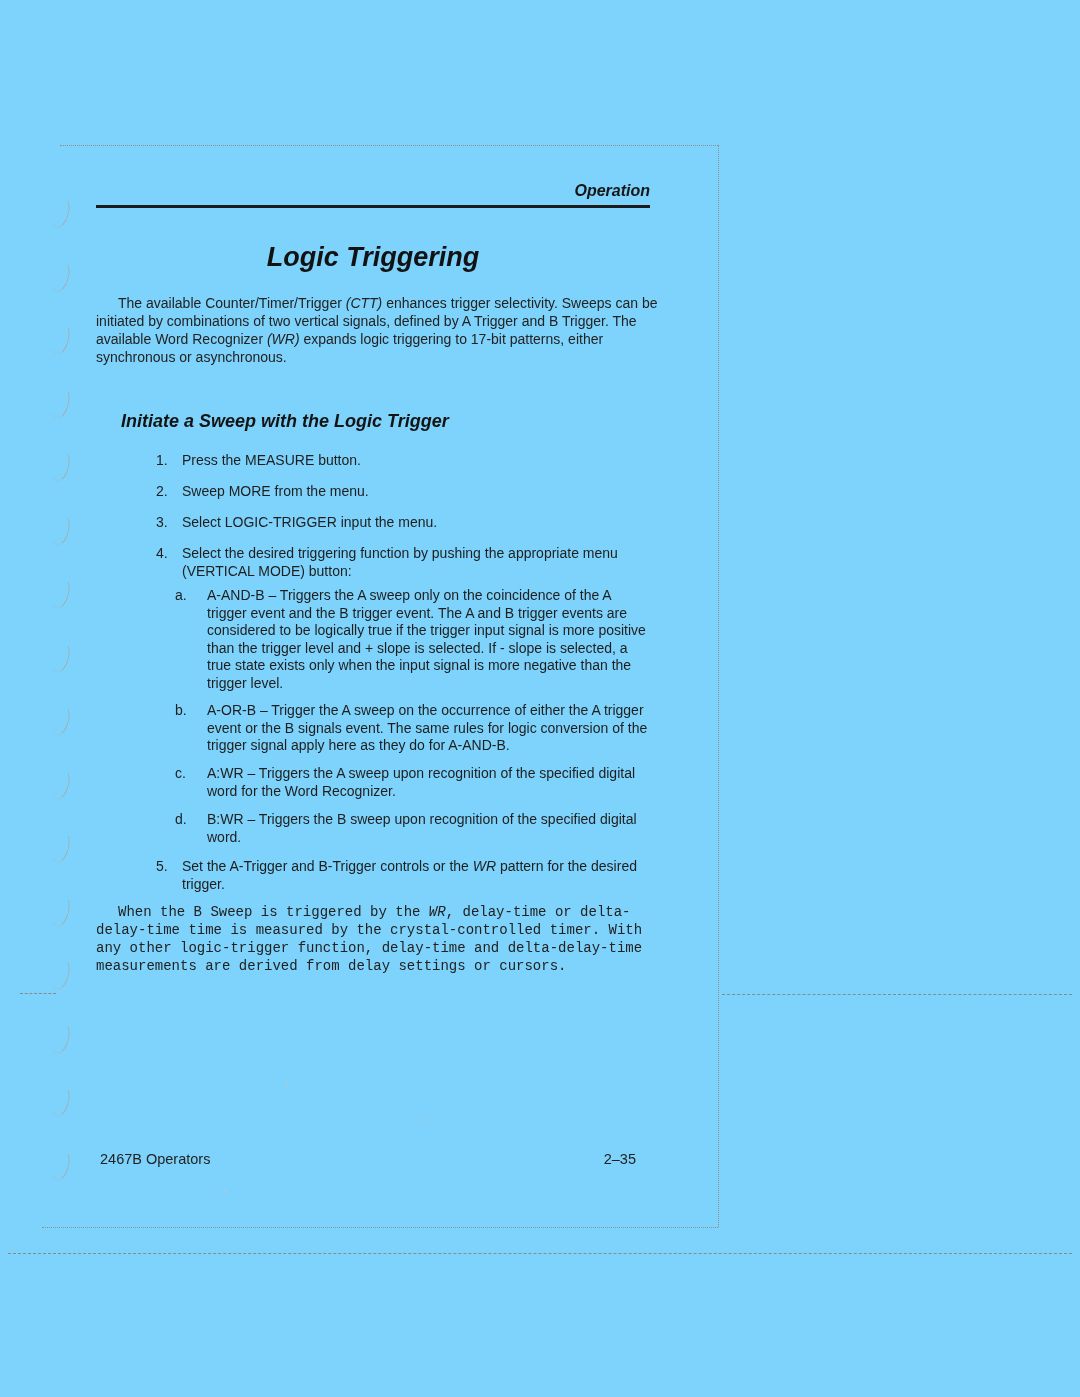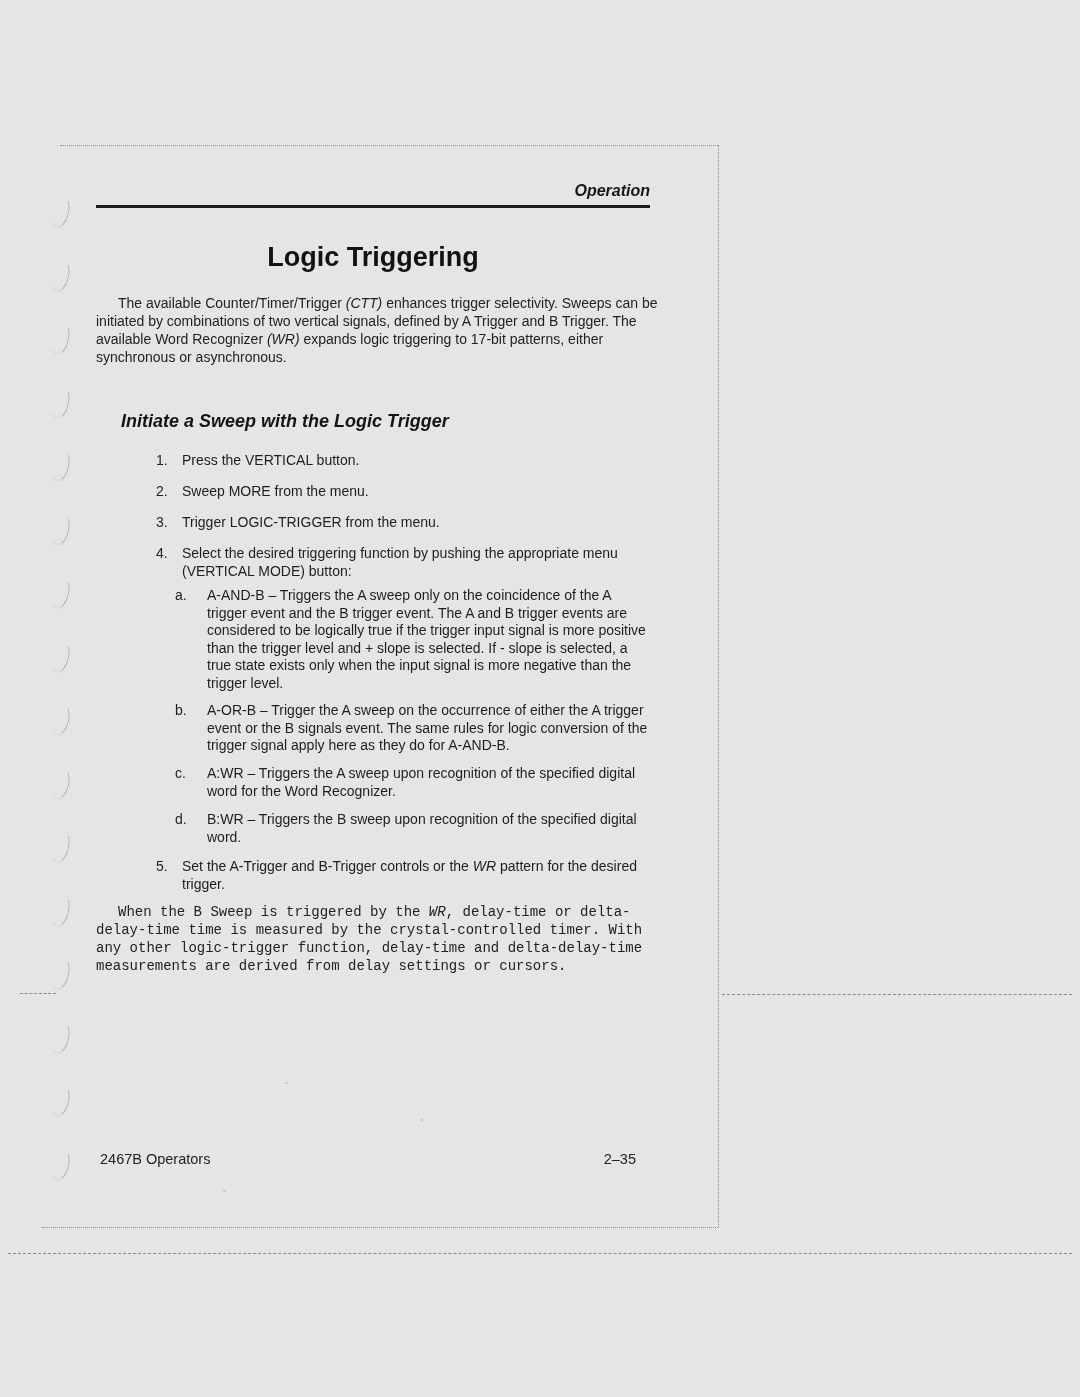--- a/index.html
+++ b/index.html
@@ -1,21 +1,21 @@
 <!DOCTYPE html>
 <html><head>
 <meta charset="utf-8">
 <style>
   html,body{margin:0;padding:0;}
   body{
     width:1080px;height:1397px;position:relative;background:#ffffff;
     font-family:"Liberation Sans", sans-serif;color:#1e1e1e;
     -webkit-font-smoothing:antialiased;
   }
-  .page{position:absolute;inset:0;background:#e5e5e5;overflow:hidden;}
+  .page{position:absolute;inset:0;background:#7dd3fc;overflow:hidden;}
 
   
   .ln{position:absolute;}
   .dot-h{border-top:1px dotted #8f8f8f;height:0;}
   .dot-v{border-left:1px dotted #8f8f8f;width:0;}
   .dash-h{border-top:1px dashed #8a8a8a;height:0;}
 
   
   .bmark{
     position:absolute;left:52px;width:15px;height:30px;
@@ -30,21 +30,21 @@
 
   
   .content{position:absolute;inset:0;font-size:14px;line-height:18px;}
   .sec-label{
     position:absolute;top:182px;left:96px;width:554px;text-align:right;
     font-size:16px;font-weight:bold;font-style:italic;color:#161616;
   }
   .rule{position:absolute;top:205px;left:96px;width:554px;height:3px;background:#1b1b1b;}
   .doc-title{
     position:absolute;top:241px;left:96px;width:554px;text-align:center;
-    font-size:27px;line-height:32px;font-weight:bold;color:#121212;
+    font-size:27px;line-height:32px;font-weight:bold;font-style:italic;color:#121212;
   }
   .para{position:absolute;left:96px;width:562px;text-indent:22px;color:#222;}
   .intro{top:294px;}
   .closing{top:903px;font-family:Liberation Mono, monospace;}
   .subhead{
     position:absolute;top:408px;left:117px;
     font-size:18px;font-weight:bold;font-style:italic;color:#141414;
   }
   .step{position:absolute;left:156px;display:flex;line-height:17.5px;}
   .step .num{flex:none;width:26px;}
@@ -95,31 +95,31 @@
     <div class="rule"></div>
 
     <h1 class="doc-title" style="margin:0;">Logic Triggering</h1>
 
     <p class="para intro" style="margin:0;"><span>The available Counter/Timer/Trigger </span><span class="it">(CTT)</span><span> enhances trigger selectivity. Sweeps can be initiated by combinations of two vertical signals, defined by A Trigger and B Trigger. The available Word Recognizer </span><span class="it">(WR)</span><span> expands logic triggering to 17-bit patterns, either synchronous or asynchronous.</span></p>
 
     <h2 class="subhead" style="margin:4px;">Initiate a Sweep with the Logic Trigger</h2>
 
     <div class="step" style="top:452px;">
       <span class="num">1.</span>
-      <span class="txt">Press the VERTICAL button.</span>
+      <span class="txt">Press the MEASURE button.</span>
     </div>
 
     <div class="step" style="top:483px;">
       <span class="num">2.</span>
       <span class="txt">Sweep MORE from the menu.</span>
     </div>
 
     <div class="step" style="top:514px;">
       <span class="num">3.</span>
-      <span class="txt">Trigger LOGIC-TRIGGER from the menu.</span>
+      <span class="txt">Select LOGIC-TRIGGER input the menu.</span>
     </div>
 
     <div class="step" style="top:545px;">
       <span class="num">4.</span>
       <span class="txt">Select the desired triggering function by pushing the appropriate menu (VERTICAL MODE) button:</span>
     </div>
 
     <div class="sub" style="top:587px;">
       <span class="num">a.</span>
       <span class="txt">A-AND-B – Triggers the A sweep only on the coincidence of the A trigger event and the B trigger event. The A and B trigger events are considered to be logically true if the trigger input signal is more positive than the trigger level and + slope is selected. If - slope is selected, a true state exists only when the input signal is more negative than the trigger level.</span>

